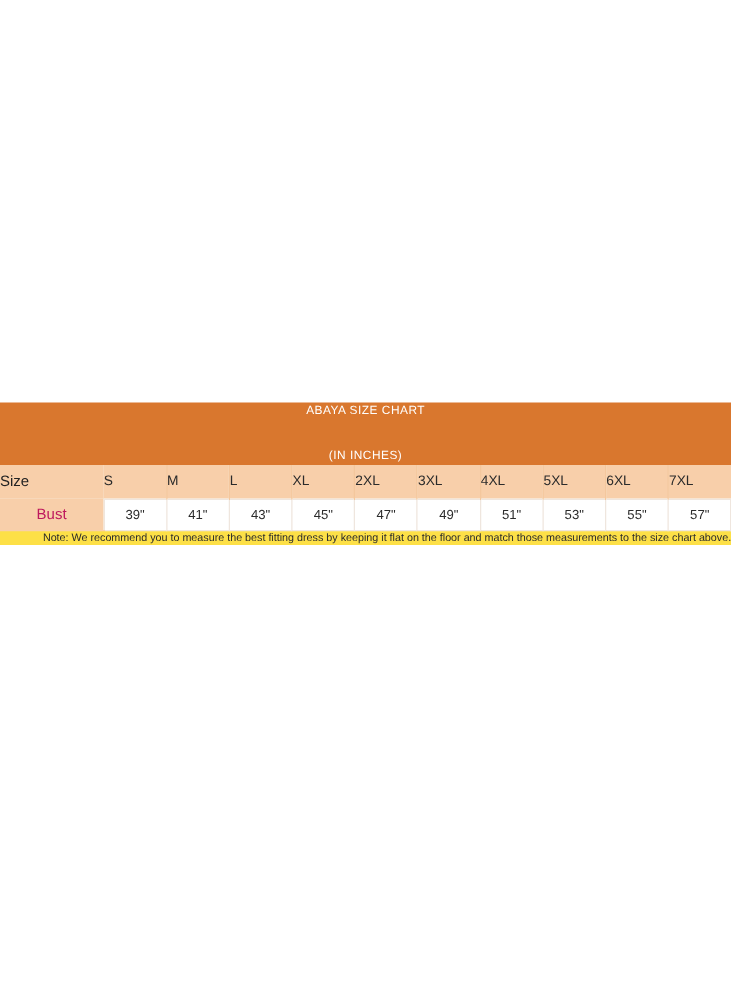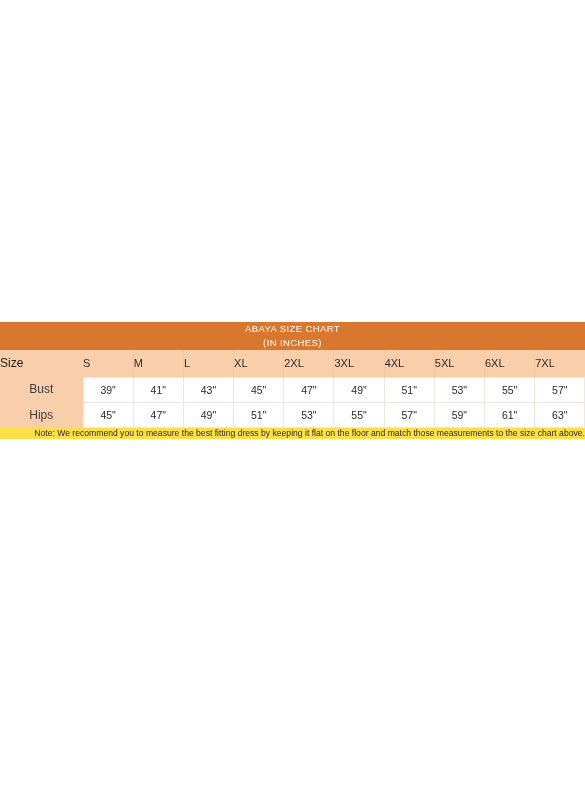--- a/index.html
+++ b/index.html
@@ -38,21 +38,21 @@
     background: #d9772e;
     color: #ffffff;
     text-align: center;
     font-size: 9.5px;
     line-height: 1.45;
     letter-spacing: 0.4px;
     padding: 6px 0 7px 0;
     font-weight: 400;
   }
   .title-main { display: block; }
-  .title-sub  { display: block; }
+  .title-sub  { display: block; margin-top: 22px; }
 
   
   .hdr-row td {
     background: #f8cfaa;
     height: 27px;
     vertical-align: middle;
     font-size: 11px;
     color: #2b2b2b;
     border-right: 1px solid #f4c79d;
   }
@@ -68,21 +68,21 @@
     height: 24px;
     text-align: center;
     vertical-align: middle;
     font-size: 10.5px;
     color: #2b2b2b;
     background: #ffffff;
     border: 1px solid #efe6de;
   }
   .data-row td.row-label {
     background: #f8cfaa;
-    color: #404040;
+    color: #be185d;
     font-size: 12px;
     border: none;
     border-bottom: 1px solid #f8cfaa;
   }
 
   
   .note-row td {
     background: #fde047;
     color: #2b2b2b;
     font-size: 8.6px;
@@ -145,32 +145,19 @@
         <td>45"</td>
         <td>47"</td>
         <td>49"</td>
         <td>51"</td>
         <td>53"</td>
         <td>55"</td>
         <td>57"</td>
       </tr>
 
 
-      <tr class="data-row">
-        <td class="row-label">Hips</td>
-        <td>45"</td>
-        <td>47"</td>
-        <td>49"</td>
-        <td>51"</td>
-        <td>53"</td>
-        <td>55"</td>
-        <td>57"</td>
-        <td>59"</td>
-        <td>61"</td>
-        <td>63"</td>
-      </tr>
 
       <tr class="note-row">
         <td colspan="11">Note: We recommend you to measure the best fitting dress by keeping it flat on the floor and match those measurements to the size chart above.</td>
       </tr>
     </tbody>
   </table>
 </div>
 
 </body></html>

